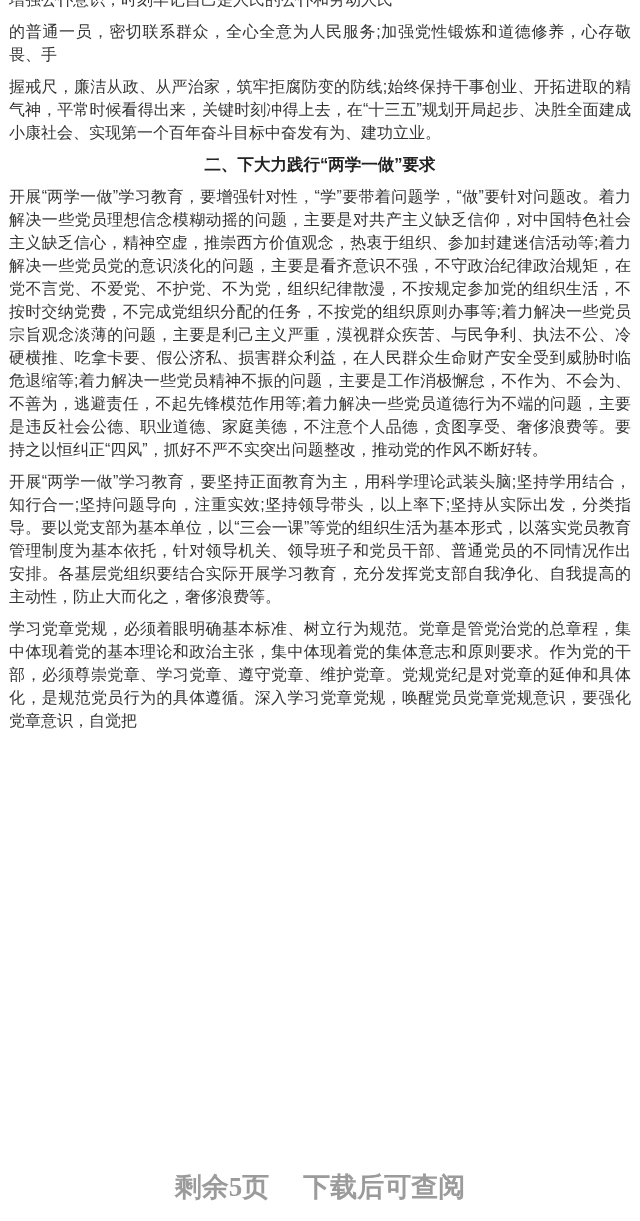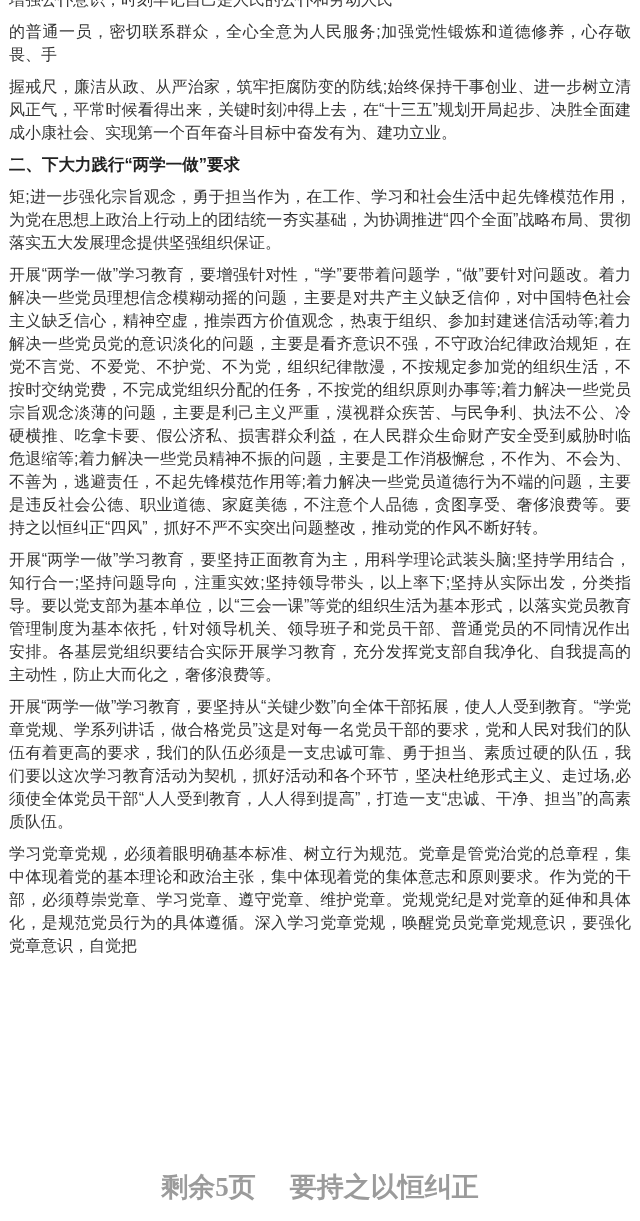--- a/index.html
+++ b/index.html
@@ -34,21 +34,21 @@
   }
   .para {
     margin: 0 0 9px 0;
   }
   .heading {
     margin: 0 0 9px 0;
     font-size: 16.5px;
     line-height: 23px;
     font-weight: bold;
     color: #222222;
-    text-align: left;
+    text-align: center;
   }
   .footer {
     position: absolute;
     left: 0;
     right: 0;
     bottom: 16px;
     display: flex;
     justify-content: center;
     align-items: center;
     gap: 34px;
@@ -59,25 +59,23 @@
   }
 </style>
 </head>
 <body>
 
 <div class="doc">
   <div class="clipped">
     <span class="inner">增强公仆意识，时刻牢记自己是人民的公仆和劳动人民</span>
   </div>
   <p class="para">的普通一员，密切联系群众，全心全意为人民服务;加强党性锻炼和道德修养，心存敬畏、手</p>
-  <p class="para">握戒尺，廉洁从政、从严治家，筑牢拒腐防变的防线;始终保持干事创业、进一步树立清风正气，平常时候看得出来，关键时刻冲得上去，在“十三五”规划开局起步、决胜全面建成小康社会、实现第一个百年奋斗目标中奋发有为、建功立业。</p>
+  <p class="para">握戒尺，廉洁从政、从严治家，筑牢拒腐防变的防线;始终保持干事创业、开拓进取的精气神，平常时候看得出来，关键时刻冲得上去，在“十三五”规划开局起步、决胜全面建成小康社会、实现第一个百年奋斗目标中奋发有为、建功立业。</p>
   <h2 class="heading">二、下大力践行“两学一做”要求</h2>
-  <p class="para">矩;进一步强化宗旨观念，勇于担当作为，在工作、学习和社会生活中起先锋模范作用，为党在思想上政治上行动上的团结统一夯实基础，为协调推进“四个全面”战略布局、贯彻落实五大发展理念提供坚强组织保证。</p>
   <p class="para">开展“两学一做”学习教育，要增强针对性，“学”要带着问题学，“做”要针对问题改。着力解决一些党员理想信念模糊动摇的问题，主要是对共产主义缺乏信仰，对中国特色社会主义缺乏信心，精神空虚，推崇西方价值观念，热衷于组织、参加封建迷信活动等;着力解决一些党员党的意识淡化的问题，主要是看齐意识不强，不守政治纪律政治规矩，在党不言党、不爱党、不护党、不为党，组织纪律散漫，不按规定参加党的组织生活，不按时交纳党费，不完成党组织分配的任务，不按党的组织原则办事等;着力解决一些党员宗旨观念淡薄的问题，主要是利己主义严重，漠视群众疾苦、与民争利、执法不公、冷硬横推、吃拿卡要、假公济私、损害群众利益，在人民群众生命财产安全受到威胁时临危退缩等;着力解决一些党员精神不振的问题，主要是工作消极懈怠，不作为、不会为、不善为，逃避责任，不起先锋模范作用等;着力解决一些党员道德行为不端的问题，主要是违反社会公德、职业道德、家庭美德，不注意个人品德，贪图享受、奢侈浪费等。要持之以恒纠正“四风”，抓好不严不实突出问题整改，推动党的作风不断好转。</p>
   <p class="para">开展“两学一做”学习教育，要坚持正面教育为主，用科学理论武装头脑;坚持学用结合，知行合一;坚持问题导向，注重实效;坚持领导带头，以上率下;坚持从实际出发，分类指导。要以党支部为基本单位，以“三会一课”等党的组织生活为基本形式，以落实党员教育管理制度为基本依托，针对领导机关、领导班子和党员干部、普通党员的不同情况作出安排。各基层党组织要结合实际开展学习教育，充分发挥党支部自我净化、自我提高的主动性，防止大而化之，奢侈浪费等。</p>
-  <p class="para">开展“两学一做”学习教育，要坚持从“关键少数”向全体干部拓展，使人人受到教育。“学党章党规、学系列讲话，做合格党员”这是对每一名党员干部的要求，党和人民对我们的队伍有着更高的要求，我们的队伍必须是一支忠诚可靠、勇于担当、素质过硬的队伍，我们要以这次学习教育活动为契机，抓好活动和各个环节，坚决杜绝形式主义、走过场,必须使全体党员干部“人人受到教育，人人得到提高”，打造一支“忠诚、干净、担当”的高素质队伍。</p>
   <p class="para">学习党章党规，必须着眼明确基本标准、树立行为规范。党章是管党治党的总章程，集中体现着党的基本理论和政治主张，集中体现着党的集体意志和原则要求。作为党的干部，必须尊崇党章、学习党章、遵守党章、维护党章。党规党纪是对党章的延伸和具体化，是规范党员行为的具体遵循。深入学习党章党规，唤醒党员党章党规意识，要强化党章意识，自觉把</p>
 </div>
 
 <div class="footer">
   <span>剩余5页</span>
-  <span>要持之以恒纠正</span>
+  <span>下载后可查阅</span>
 </div>
 
 </body></html>

